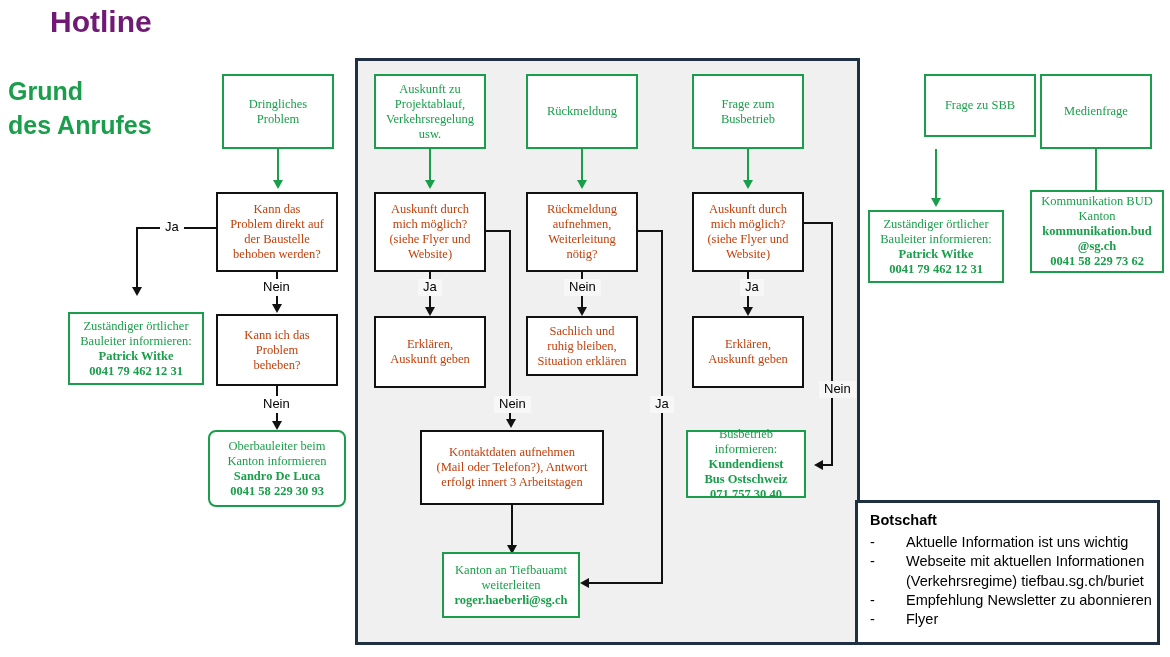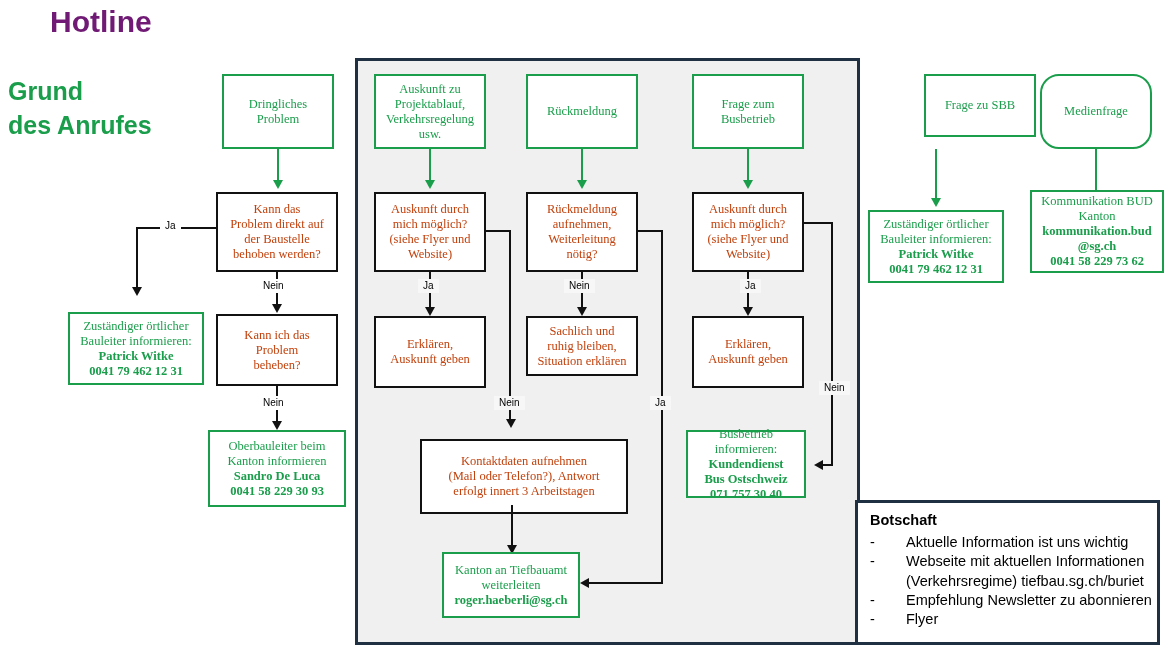--- a/index.html
+++ b/index.html
@@ -57,21 +57,21 @@
 
   
   .ln{position:absolute;background:#111111;}
   .ln.g{background:#1a9e4b;}
   .arrow{position:absolute;width:0;height:0;}
   .arrow.down{border-left:5px solid transparent;border-right:5px solid transparent;border-top:9px solid #111111;}
   .arrow.down.g{border-top-color:#1a9e4b;}
   .arrow.left{border-top:5px solid transparent;border-bottom:5px solid transparent;border-right:9px solid #111111;}
 
   .edge-label{
-    position:absolute;background:#f7f7f7;font-size:10px;color:#000;
+    position:absolute;background:#f7f7f7;font-size:13px;color:#000;
     padding:1px 5px;white-space:nowrap;line-height:1.15;
   }
   .edge-label.onwhite{background:#ffffff;}
 </style>
 </head>
 <body>
 
 <div class="stage">
 
   <div id="title-hotline">Hotline</div>
@@ -122,21 +122,21 @@
   <div class="edge-label onwhite" style="left:258px;top:279px;">Nein</div>
 
   <div class="node black" style="left:216px;top:314px;width:122px;height:72px;">
     <span class="txt">Kann ich das<br>Problem<br>beheben?</span>
   </div>
 
   <div class="ln" style="left:276px;top:386px;width:2px;height:38px;"></div>
   <div class="arrow down" style="left:272px;top:421px;"></div>
   <div class="edge-label onwhite" style="left:258px;top:396px;">Nein</div>
 
-  <div class="node green" style="left:208px;top:430px;width:138px;height:77px;">
+  <div class="node green" style="left:208px;top:430px;width:138px;height:77px;border-radius:8px;">
     <span class="txt">
       <span class="n">Oberbauleiter beim</span>
       <span class="n">Kanton informieren</span>
       <span class="b">Sandro De Luca</span>
       <span class="b">0041 58 229 30 93</span>
     </span>
   </div>
 
   <div class="node green" style="left:374px;top:74px;width:112px;height:75px;">
     <span class="txt">Auskunft zu<br>Projektablauf,<br>Verkehrsregelung<br>usw.</span>
@@ -202,21 +202,21 @@
   <div class="node black" style="left:692px;top:316px;width:112px;height:72px;">
     <span class="txt">Erklären,<br>Auskunft geben</span>
   </div>
 
   <div class="ln" style="left:804px;top:222px;width:29px;height:2px;"></div>
   <div class="ln" style="left:831px;top:222px;width:2px;height:244px;"></div>
   <div class="ln" style="left:823px;top:464px;width:10px;height:2px;"></div>
   <div class="arrow left" style="left:814px;top:460px;"></div>
   <div class="edge-label" style="left:819px;top:381px;">Nein</div>
 
-  <div class="node black" style="left:420px;top:430px;width:208px;height:75px;margin-top:9px;">
+  <div class="node black" style="left:420px;top:430px;width:184px;height:75px;">
     <span class="txt">Kontaktdaten aufnehmen<br>(Mail oder Telefon?), Antwort<br>erfolgt innert 3 Arbeitstagen</span>
   </div>
   <div class="ln" style="left:511px;top:505px;width:2px;height:43px;"></div>
   <div class="arrow down" style="left:507px;top:545px;"></div>
 
   <div class="node green" style="left:442px;top:552px;width:138px;height:66px;">
     <span class="txt">
       <span class="n">Kanton an Tiefbauamt</span>
       <span class="n">weiterleiten</span>
       <span class="b">roger.haeberli@sg.ch</span>
@@ -240,21 +240,21 @@
 
   <div class="node green" style="left:868px;top:210px;width:136px;height:73px;">
     <span class="txt">
       <span class="n">Zuständiger örtlicher</span>
       <span class="n">Bauleiter informieren:</span>
       <span class="b">Patrick Witke</span>
       <span class="b">0041 79 462 12 31</span>
     </span>
   </div>
 
-  <div class="node green" style="left:1040px;top:74px;width:112px;height:75px;border-radius:19px;">
+  <div class="node green" style="left:1040px;top:74px;width:112px;height:75px;">
     <span class="txt">Medienfrage</span>
   </div>
   <div class="ln g" style="left:1095px;top:149px;width:2px;height:52px;"></div>
   <div class="arrow down g" style="left:1091px;top:198px;"></div>
 
   <div class="node green" style="left:1030px;top:190px;width:134px;height:83px;">
     <span class="txt">
       <span class="n">Kommunikation BUD</span>
       <span class="n">Kanton</span>
       <span class="b">kommunikation.bud</span>

